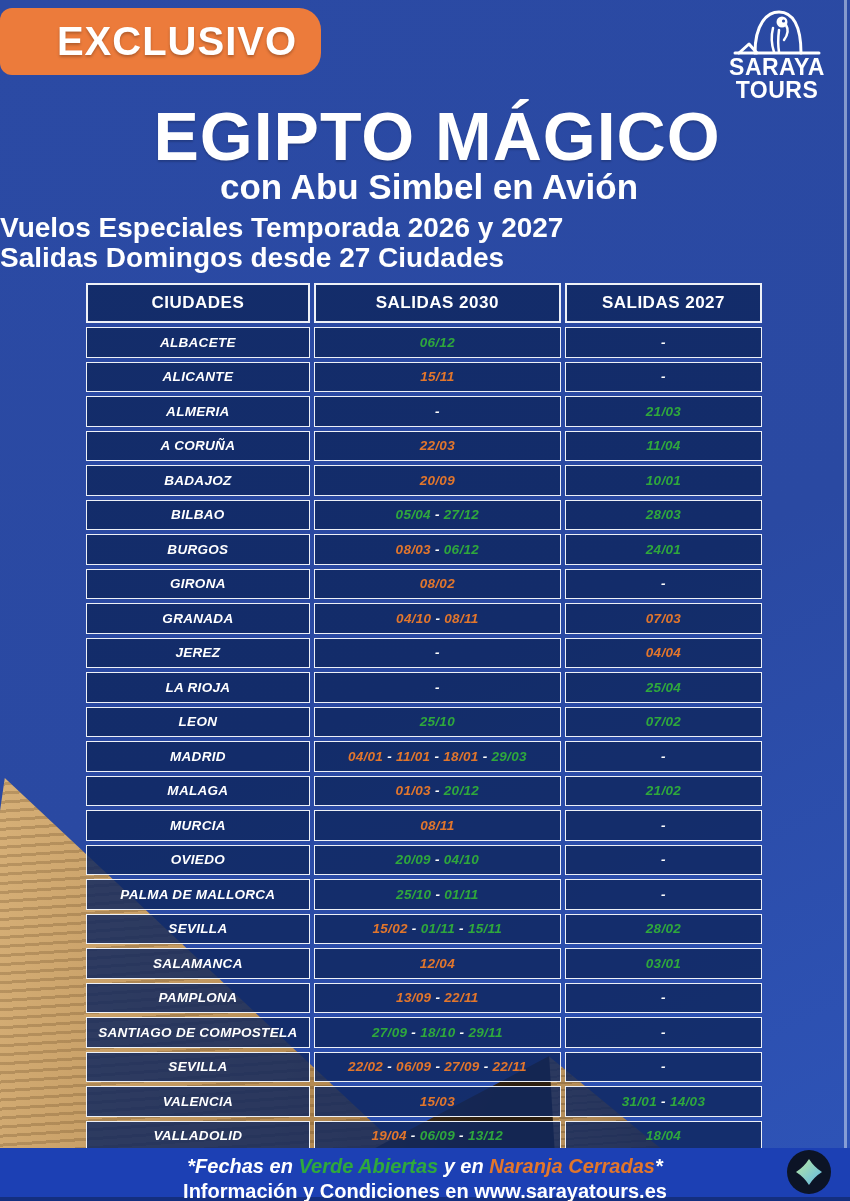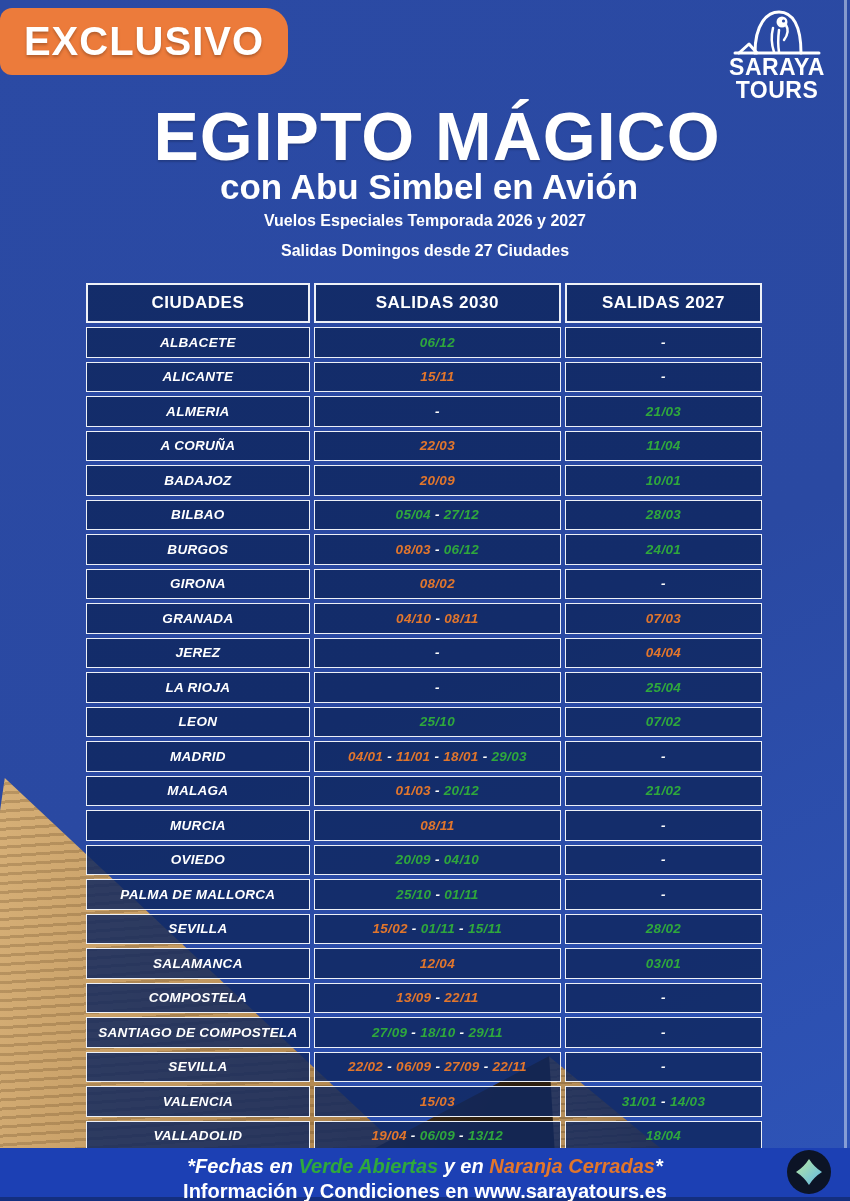--- a/index.html
+++ b/index.html
@@ -32,36 +32,36 @@
     left:360px; top:1056px; width:195px; height:100px;
     clip-path:polygon(97% 0%, 0% 100%, 100% 100%);
     background:linear-gradient(115deg,#4c3720 0%, #2d1f10 70%);
   }
   .edge-line{position:absolute; right:3px; top:0; width:3px; height:100%;
     background:rgba(205,218,240,.55); pointer-events:none;}
   
   .badge{
     position:absolute; left:0; top:8px; width:288px; height:67px;
     background:var(--badge); border-radius:12px 22px 22px 12px;
-    display:flex; align-items:center; justify-content:center;
+    display:flex; align-items:center; justify-content:center;padding-left:33px;
   }
   .badge span{font-size:40px; font-weight:800; letter-spacing:1px;
     text-shadow:0 2px 3px rgba(0,0,0,.25);}
   
   .logo{position:absolute; right:14px; top:4px; width:118px; text-align:center; line-height:1;}
   .logo svg{display:block; margin:0 auto;}
   .logo .lname{font-size:23px; font-weight:800; letter-spacing:.5px; line-height:23px;}
   
   .title{position:absolute; left:0; top:84px; width:100%; text-align:center;
     font-size:68px; font-weight:700; letter-spacing:1px; line-height:80px; margin:12px;
     text-shadow:0 2px 2px rgba(0,0,0,.18);}
   .subtitle{position:absolute; left:0; top:163px; width:100%; text-align:center;
     font-size:35px; font-weight:800; margin:4px;}
-  .infoline{position:absolute; left:0; width:100%; text-align:center;
-    font-size:16px; font-weight:800;}
+  .infoline{position:absolute; left:0; width:100%; 
+    font-size:28px; font-weight:800;}
   .info1{top:212px;} .info2{top:242px;}
   
   table.sched{
     position:absolute; left:82px; top:279px; width:684px;
     border-collapse:separate; border-spacing:4px; table-layout:fixed;
   }
   .sched col.c1{width:33.5%;} .sched col.c2{width:37%;} .sched col.c3{width:29.5%;}
   .sched th{
     background:var(--cell); border:2px solid var(--border); height:34px;
     font-size:17px; font-weight:800; letter-spacing:.5px; text-align:center;
@@ -224,21 +224,21 @@
           <td>SEVILLA</td>
           <td><span class="closed">15/02</span><span class="sep"> - </span><span class="open">01/11</span><span class="sep"> - </span><span class="open">15/11</span></td>
           <td><span class="open">28/02</span></td>
         </tr>
         <tr>
           <td>SALAMANCA</td>
           <td><span class="closed">12/04</span></td>
           <td><span class="open">03/01</span></td>
         </tr>
         <tr>
-          <td>COMPOSTELA</td>
+          <td>PAMPLONA</td>
           <td><span class="closed">13/09</span><span class="sep"> - </span><span class="closed">22/11</span></td>
           <td><span class="dash">-</span></td>
         </tr>
         <tr>
           <td>SANTIAGO DE COMPOSTELA</td>
           <td><span class="open">27/09</span><span class="sep"> - </span><span class="open">18/10</span><span class="sep"> - </span><span class="open">29/11</span></td>
           <td><span class="dash">-</span></td>
         </tr>
         <tr>
           <td>SEVILLA</td>

